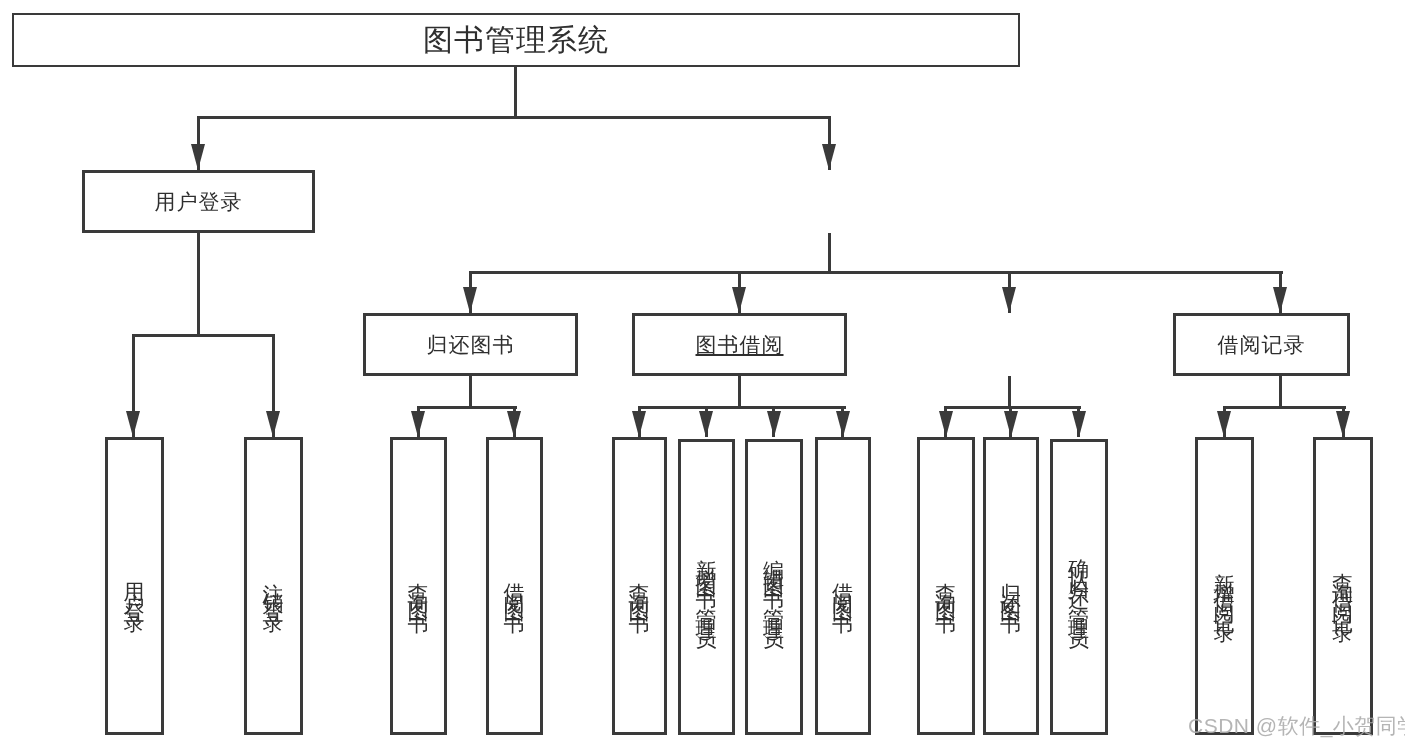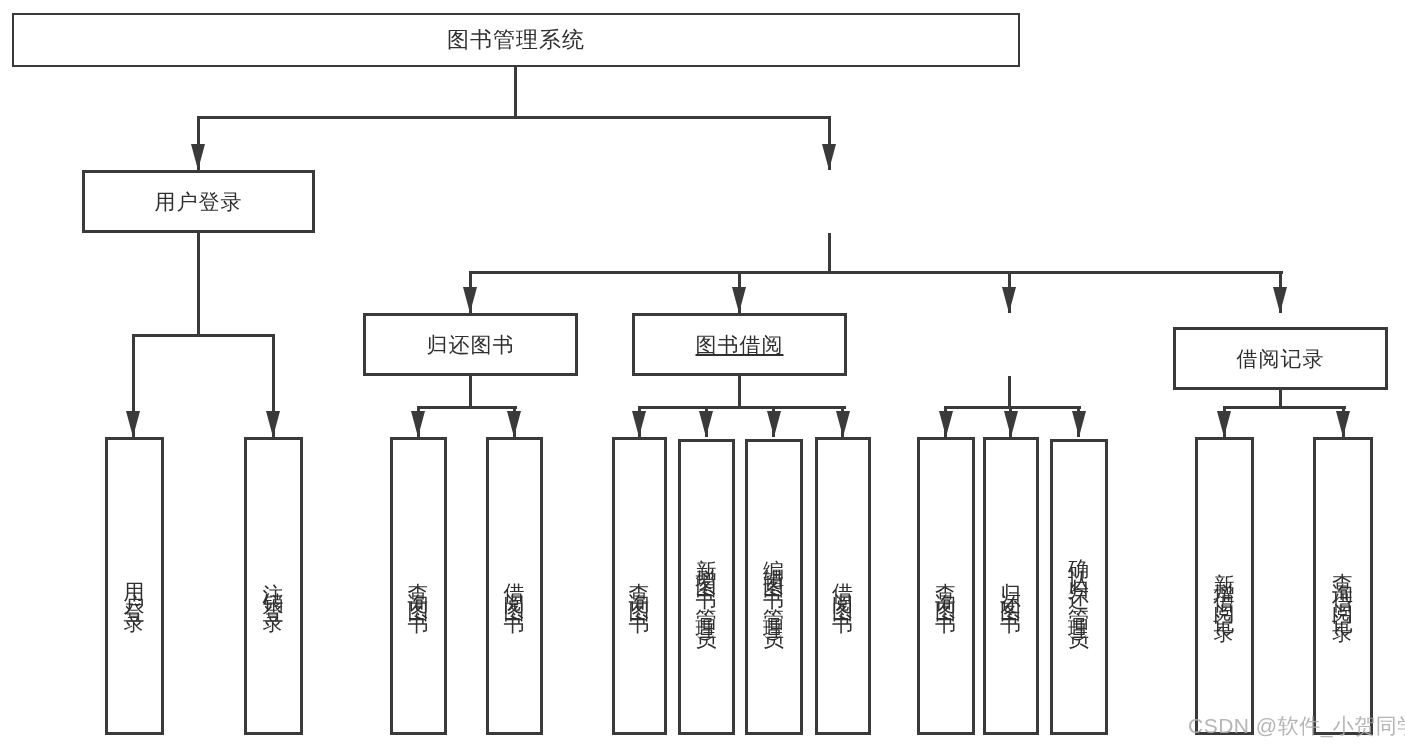--- a/index.html
+++ b/index.html
@@ -18,21 +18,21 @@
     border: 3px solid #3a3a3a;
     background: #ffffff;
     display: flex;
     align-items: center;
     justify-content: center;
     font-size: 21px;
     letter-spacing: 1px;
     color: #2f2f2f;
     z-index: 2;
   }
-  .box.root { border-width: 2px; font-size: 22px; align-items: center; }
+  .box.root { border-width: 2px; font-size: 30px; align-items: center; }
   .vbox {
     position: absolute;
     box-sizing: border-box;
     border: 3px solid #3a3a3a;
     background: #ffffff;
     display: flex;
     align-items: center;
     justify-content: center;
     z-index: 2;
   }
@@ -107,21 +107,21 @@
   <div class="arrow" style="left:1002px; top:287px;"></div>
   <div class="line" style="left:1279px; top:272px; width:3px; height:41px;"></div>
   <div class="arrow" style="left:1273px; top:287px;"></div>
 
   <div class="box" style="left:363px; top:313px; width:215px; height:63px;">
     <span>归还图书</span>
   </div>
   <div class="box" style="left:632px; top:313px; width:215px; height:63px;text-decoration:underline;">
     <span>图书借阅</span>
   </div>
-  <div class="box" style="left:1173px; top:313px; width:215px; height:63px;margin-top:14px;">
+  <div class="box" style="left:1173px; top:313px; width:177px; height:63px;">
     <span>借阅记录</span>
   </div>
 
   <div class="line" style="left:469px; top:376px; width:3px; height:32px;"></div>
   <div class="line" style="left:417px; top:406px; width:100px; height:3px;"></div>
   <div class="line" style="left:417px; top:407px; width:3px; height:30px;"></div>
   <div class="arrow" style="left:411px; top:411px;"></div>
   <div class="line" style="left:513px; top:407px; width:3px; height:30px;"></div>
   <div class="arrow" style="left:507px; top:411px;"></div>
 

